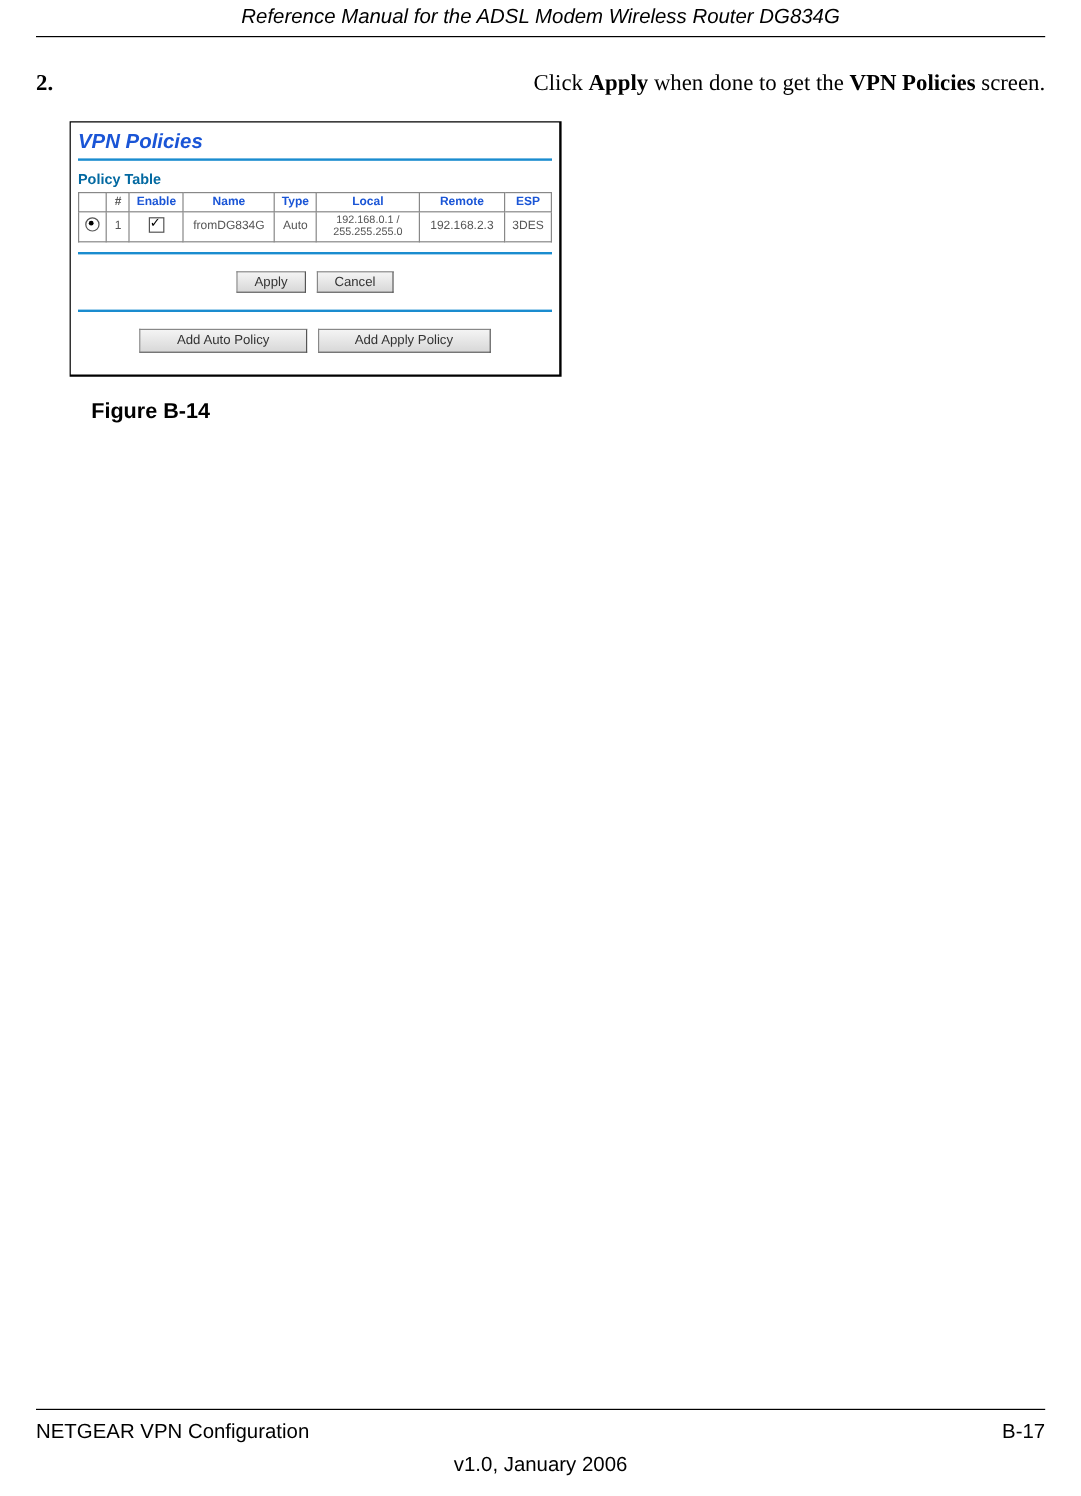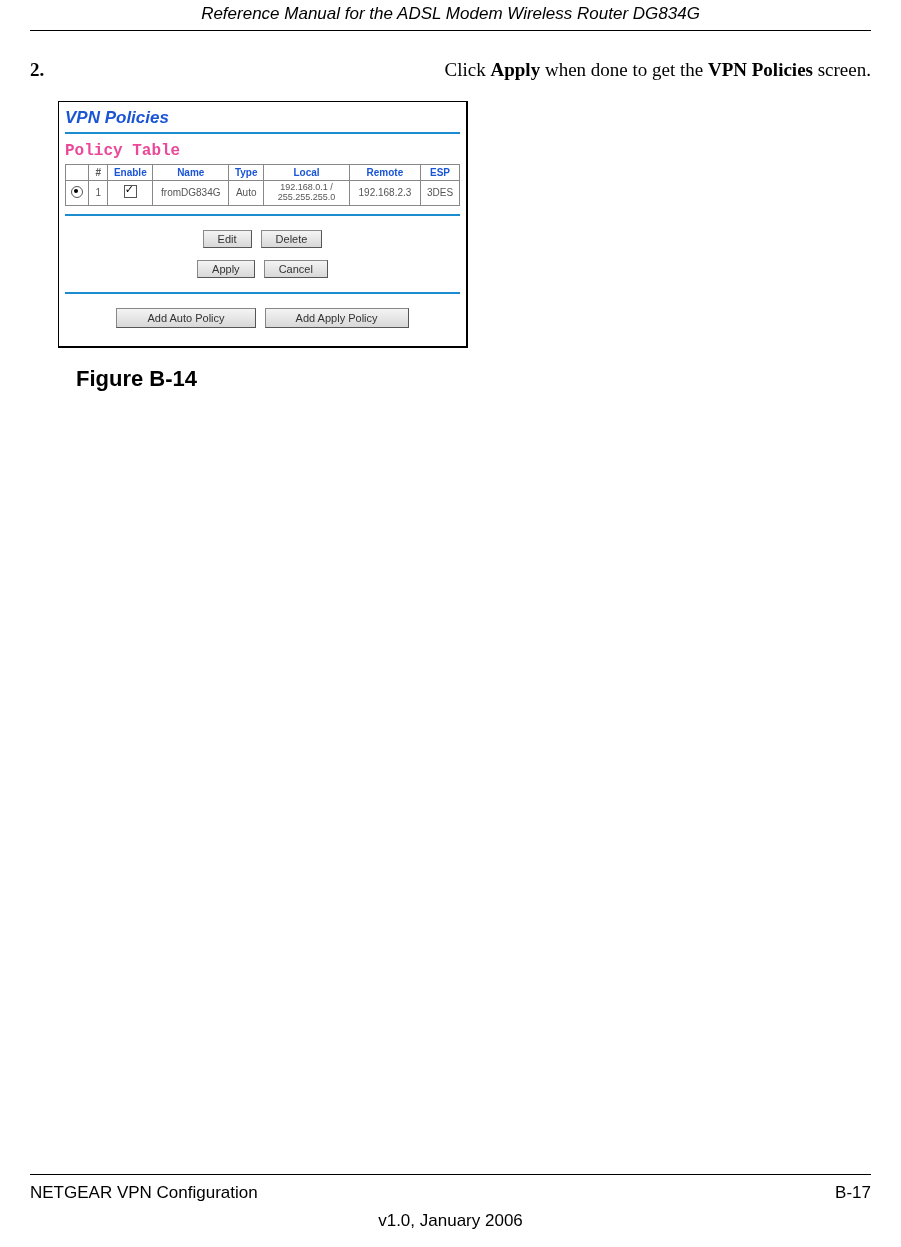--- a/index.html
+++ b/index.html
@@ -64,24 +64,23 @@
     color: #1a55d6;
     font-weight: bold;
     font-size: 17px;
     font-style: italic;
     font-family: Arial, sans-serif;
     padding: 2px 0 4px 0;
     border-bottom: 2px solid #1a8ccf;
   }
   .ss-subtitle {
     font-weight: bold;
-    color: #ec4899;
-    font-size: 16px;
+    color: #0369a1;
+    font-size: 12px;
     padding: 8px 0 4px 0;
-    font-family: Liberation Mono, monospace;
   }
   table.policy {
     border-collapse: collapse;
     width: 100%;
     font-size: 10px;
   }
   table.policy th, table.policy td {
     border: 1px solid #888;
     padding: 2px 3px;
     text-align: center;
@@ -125,21 +124,21 @@
     color: #333;
     font-family: Verdana, Arial, sans-serif;
     font-size: 11px;
     padding: 2px 14px;
     margin: 2px 3px;
   }
   .btn.wide { padding: 3px 30px; }
   .figure-caption {
     font-family: Arial, Helvetica, sans-serif;
     font-weight: bold;
-    font-size: 22px;
+    font-size: 18px;
     margin-top: 18px;
     margin-left: 18px;
   }
   .body-para {
     margin-top: 28px;
     line-height: 1.3;
   }
   .body-para .b { font-weight: bold; }
   .footer {
     position: absolute;
@@ -201,24 +200,20 @@
             <td>Auto</td>
             <td style="font-size:9px;line-height:1.1">192.168.0.1 / 255.255.255.0</td>
             <td>192.168.2.3</td>
             <td>3DES</td>
           </tr>
         </tbody>
           </table>
 
         <div class="ss-divider"></div>
         <div class="btn-row">
-          <span class="btn">Edit</span>
-          <span class="btn">Delete</span>
-        </div>
-        <div class="btn-row">
           <span class="btn">Apply</span>
           <span class="btn">Cancel</span>
         </div>
         <div class="ss-divider"></div>
         <div class="btn-row">
           <span class="btn wide">Add Auto Policy</span>
           <span class="btn wide">Add Apply Policy</span>
         </div>
       </div>
 

